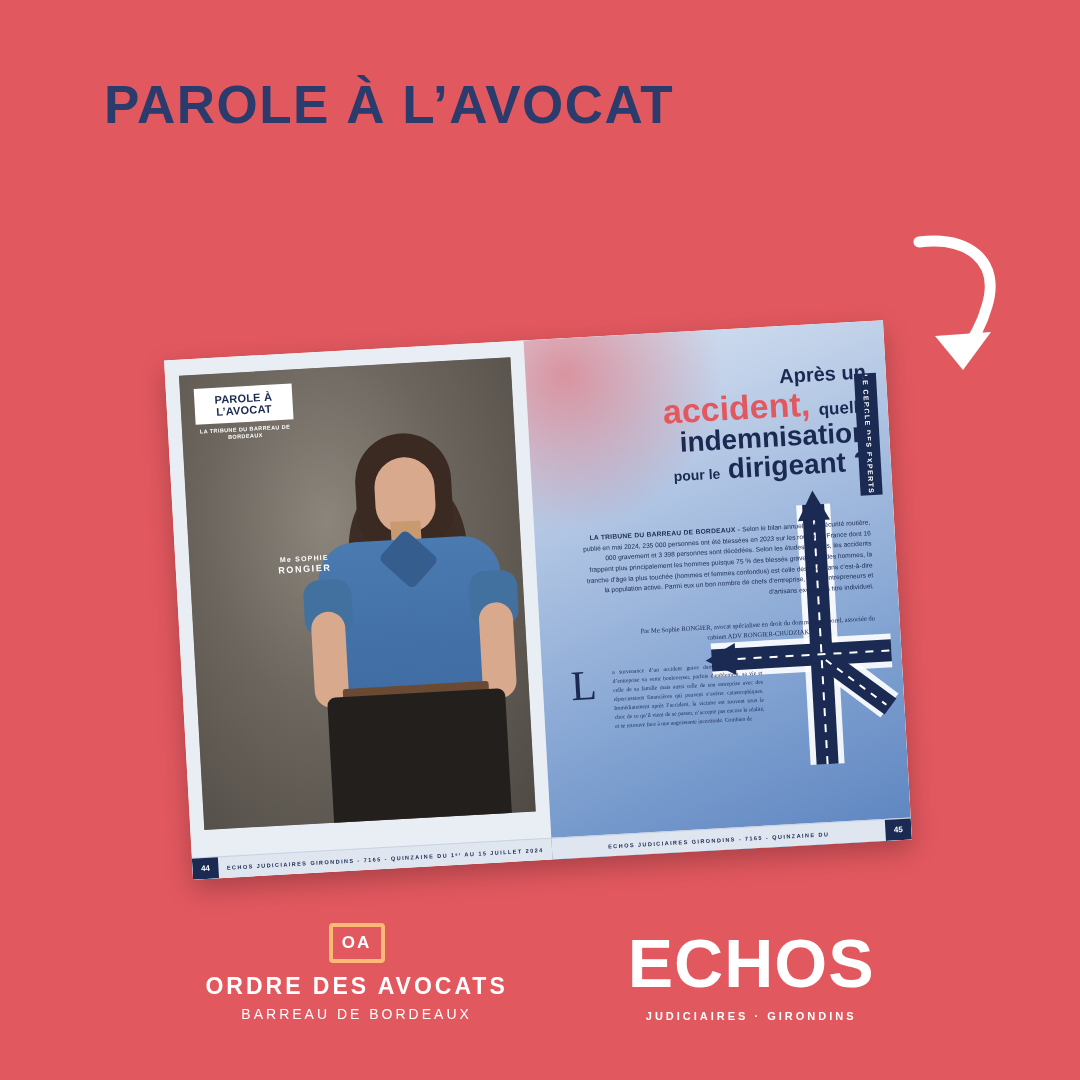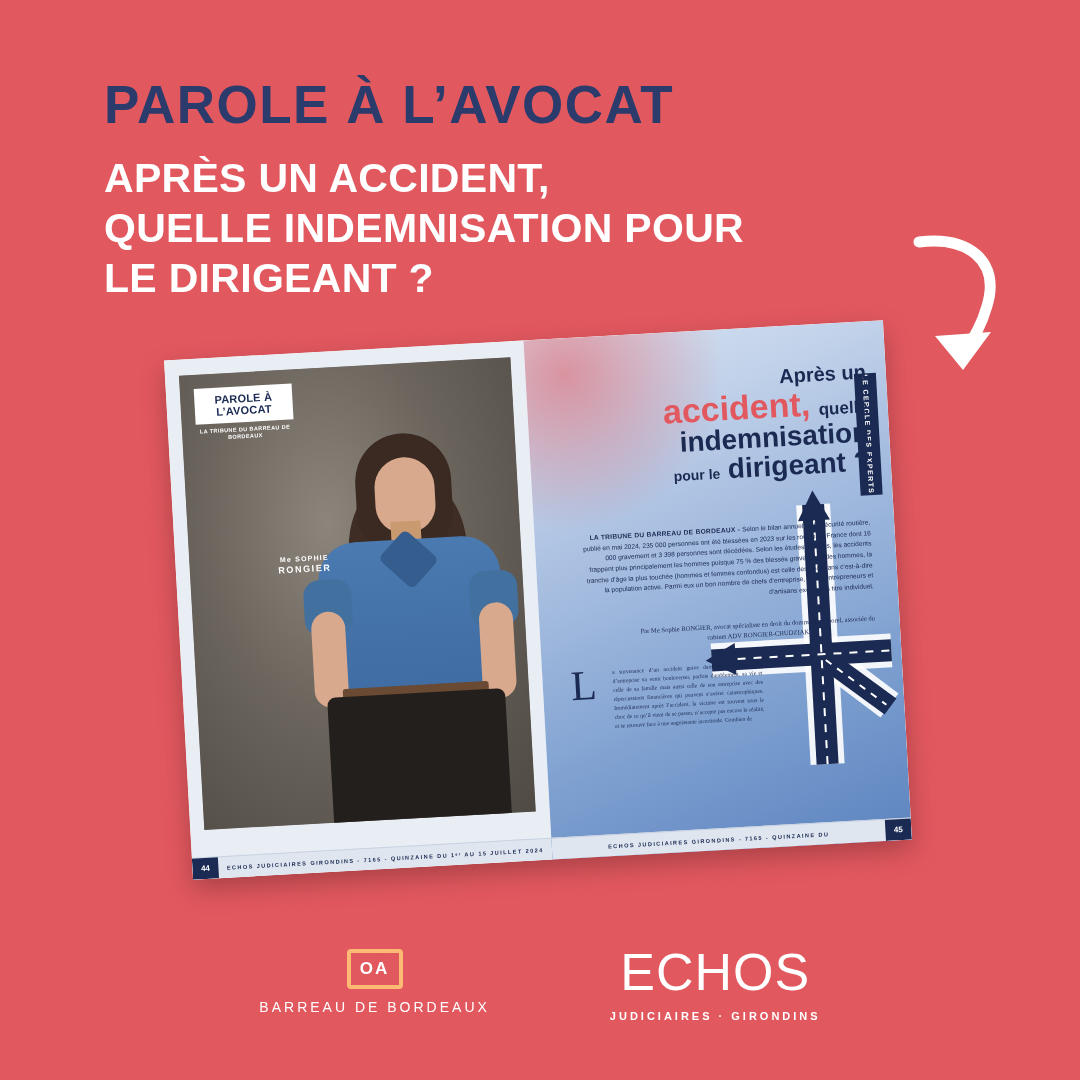--- a/index.html
+++ b/index.html
@@ -289,33 +289,28 @@
     background: #e2585f; transform: translateX(-50%) rotate(18deg);
   }
   .logo-mark .oa {
     position: absolute; inset: 0;
     display: flex; align-items: center; justify-content: center;
     font-weight: 800; font-size: 17px; letter-spacing: 2px; color: #fff;
   }
   .logo-ordre .l1 { font-size: 23px; font-weight: 800; letter-spacing: 3px; }
   .logo-ordre .l2 { font-size: 14px; font-weight: 500; letter-spacing: 3px; margin-top: 6px; }
   .logo-echos { text-align: center; color: #fff; }
-  .logo-echos .l1 { font-size: 52px; font-weight: 400; letter-spacing: 1px; }
+  .logo-echos .l1 { font-size: 68px; font-weight: 700; letter-spacing: 1px; }
   .logo-echos .l2 { font-size: 11px; font-weight: 700; letter-spacing: 3px; margin-top: 8px; }
 </style>
 </head>
 <body>
 
 <div class="headline-block">
   <div class="kicker">PAROLE À L’AVOCAT</div>
-  <div class="subhead">
-    <div>APRÈS UN ACCIDENT,</div>
-    <div>QUELLE INDEMNISATION POUR</div>
-    <div>LE DIRIGEANT ?</div>
-  </div>
 </div>
 
 <svg class="arrow-doodle" viewBox="0 0 110 150">
   <path d="M14 10 C 62 4, 96 28, 82 74 C 74 102, 62 114, 56 126" fill="none" stroke="#ffffff" stroke-width="11" stroke-linecap="round"></path>
   <path d="M30 104 L58 138 L86 100 Z" fill="#ffffff"></path>
 </svg>
 
 <div class="spread">
   <div class="spread-inner">
 
@@ -399,19 +394,20 @@
     </div>
 
   </div>
 </div>
 
 <div class="logos">
   <div class="logo-ordre">
     <div class="logo-mark">
       <div class="oa">OA</div>
     </div>
+    <div class="l1">ORDRE DES AVOCATS</div>
     <div class="l2">BARREAU DE BORDEAUX</div>
   </div>
   <div class="logo-echos">
     <div class="l1">ECHOS</div>
     <div class="l2">JUDICIAIRES · GIRONDINS</div>
   </div>
 </div>
 
 </body></html>

